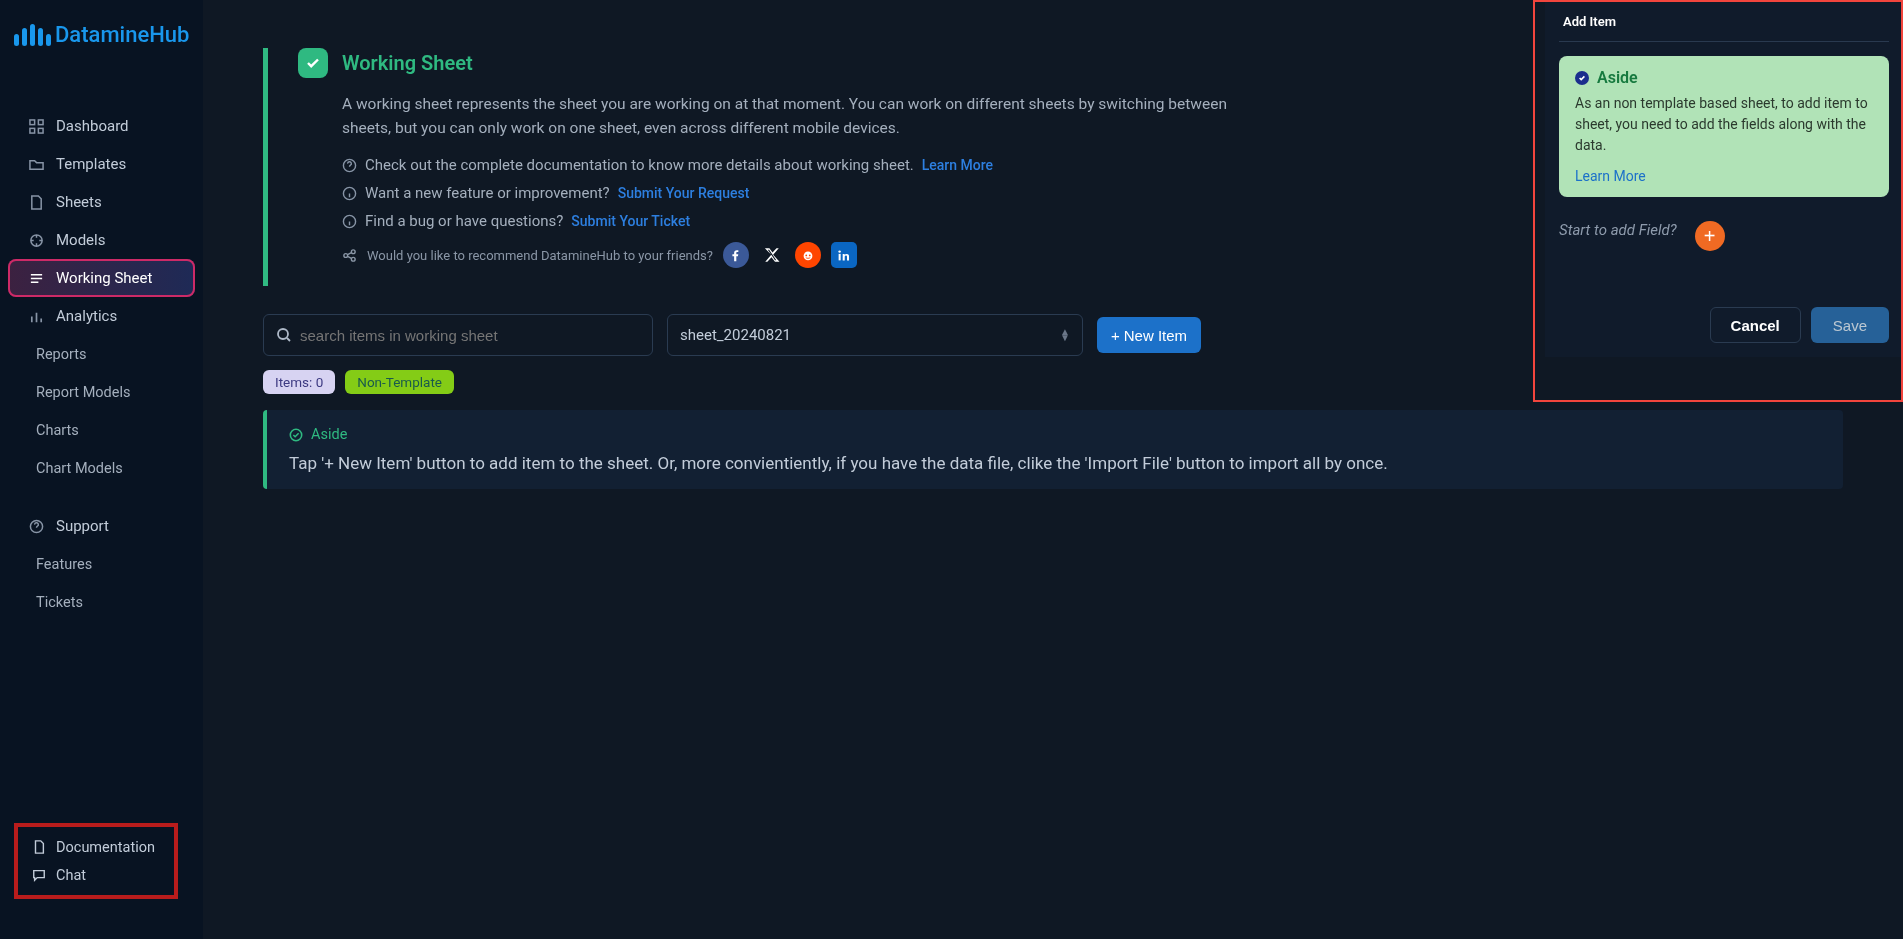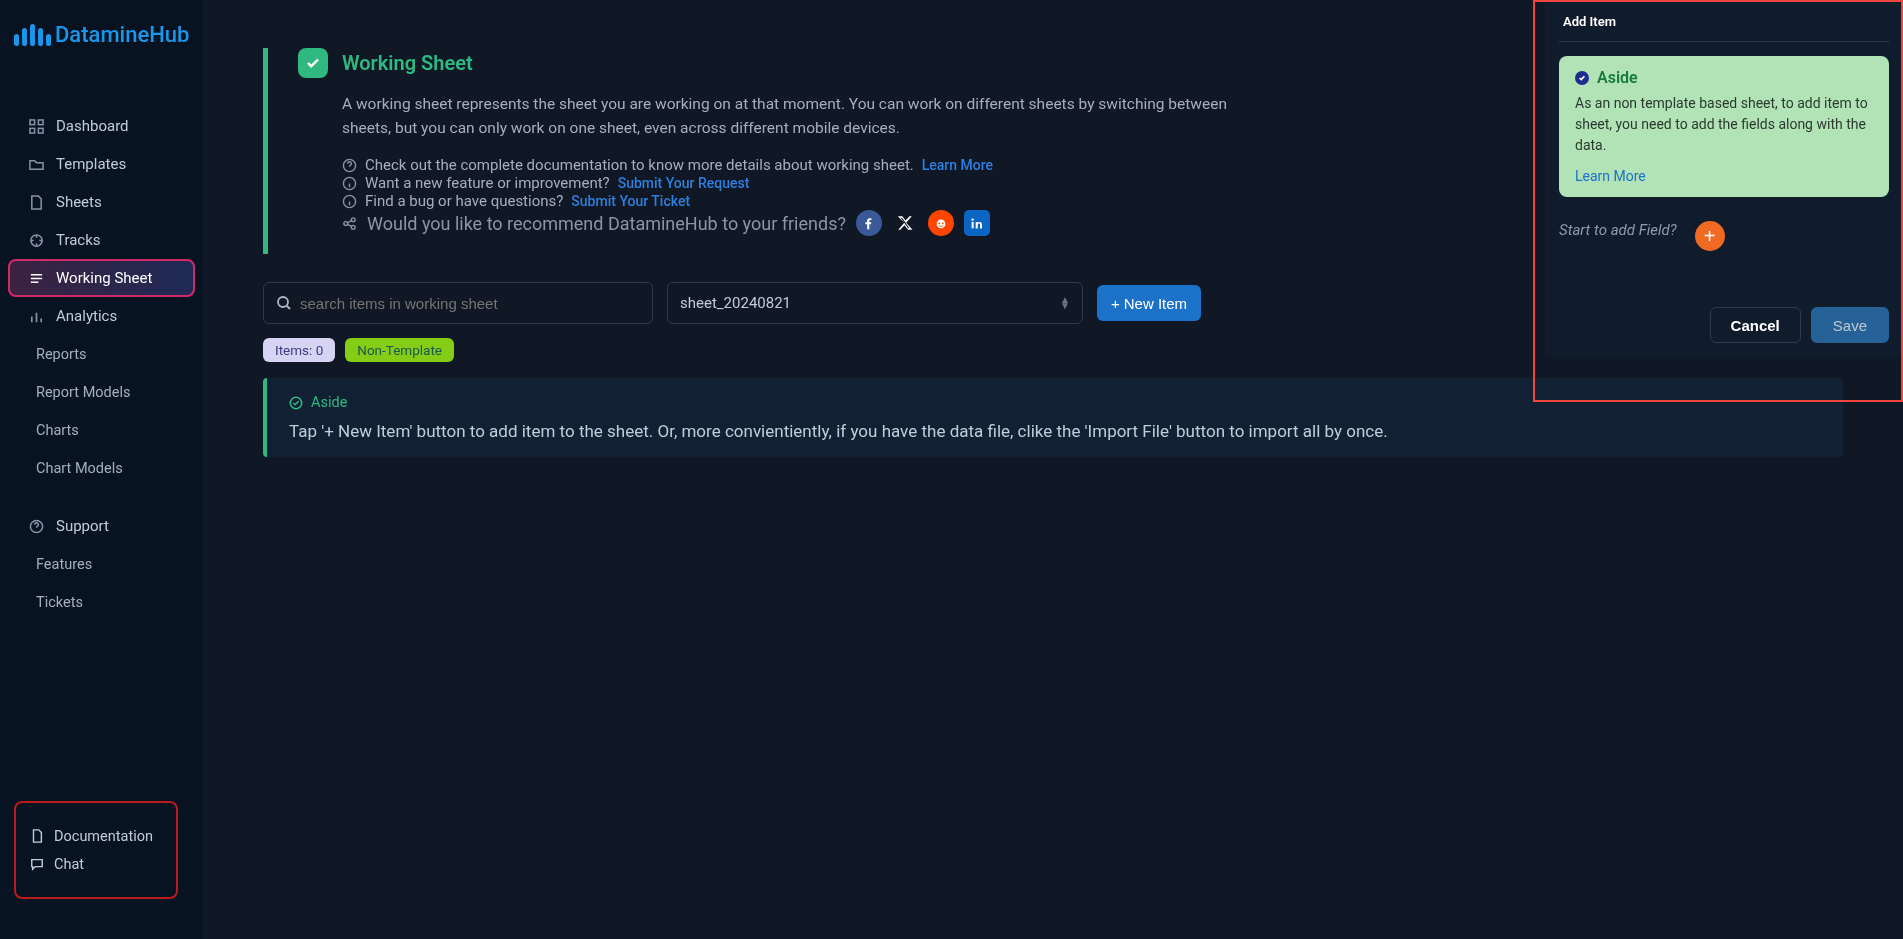--- a/index.html
+++ b/index.html
@@ -55,23 +55,23 @@
     box-shadow: 0 0 0 2px #cd2a67 inset;
   }
   .nav-sub .nav-item { padding-left: 36px; font-size: 14.5px; color:#a4afbd;}
   .nav-gap { height: 20px; }
   .sidebar-bottom {
     position: absolute;
     bottom: 40px;
     left: 14px;
   }
   .doc-box {
-    border: 2px solid #b91c1c;
-    border-radius: 8px;
-    padding: 19px 14px;
+    border: 4px solid #b91c1c;
+    border-radius: 0;
+    padding: 6px 14px;
     width: 164px;
   }
   .doc-row { display:flex; align-items:center; gap:10px; height:28px; color:#c2ccd9; font-size:14.5px; cursor:pointer;}
   
   .main {
     position: absolute;
     left: 203px; top: 0; right: 0; bottom: 0;
     padding: 48px 60px 0 60px;
   }
   .card {
@@ -79,24 +79,24 @@
     padding: 0 0 18px 30px;
     margin-bottom: 28px;
   }
   .card-head { display:flex; align-items:center; gap:14px; margin-bottom:14px;}
   .check-badge {
     width: 30px; height: 30px; border-radius: 8px;
     background: #2fb981; display:flex; align-items:center; justify-content:center;
   }
   .card-title { color:#2fb981; font-size:20px; font-weight:600;}
   .card-desc { color:#a4afbd; font-size:15.5px; line-height:1.55; margin-left:44px; max-width: 920px;}
-  .info-lines { margin-left:44px; margin-top:16px; display:flex; flex-direction:column; }
+  .info-lines { margin-left:44px; margin-top:16px; display:flex; flex-direction:column; gap:10px;}
   .info-line { display:flex; align-items:center; gap:8px; color:#a4afbd; font-size:15px;}
   .info-line .blink { color:#2d7fe0; font-size:14px; font-weight:500; cursor:pointer;}
-  .share-row { display:flex; align-items:center; gap:10px; margin-left:44px; color:#8a96a6; font-size:18px;}
+  .share-row { display:flex; align-items:center; gap:10px; margin-left:44px; margin-top:12px; color:#8a96a6; font-size:13px;}
   .sicon { width:26px; height:26px; border-radius:50%; display:flex; align-items:center; justify-content:center;}
   .sicon.fb{background:#3b5998;color:#fff;}
   .sicon.x{color:#fff;}
   .sicon.rd{background:#ff4500;color:#fff;}
   .sicon.li{background:#0a66c2;color:#fff;border-radius:5px;}
   
   .toolbar { display:flex; gap:14px; align-items:center;}
   .search-box {
     flex: 0 0 390px;
     height: 42px;
@@ -214,21 +214,21 @@
       </span>
       <span class="nlabel">Sheets</span>
     </li>
     <li class="nav-item">
       <span class="nicon">
         <svg width="15" height="15" viewBox="0 0 16 16" fill="none" stroke="#8794a6" stroke-width="1.6">
             <circle cx="8" cy="8" r="6"></circle>
             <path d="M8 2v3M8 11v3M2 8h3M11 8h3"></path>
           </svg>
       </span>
-      <span class="nlabel">Tracks</span>
+      <span class="nlabel">Models</span>
     </li>
     <li class="nav-item active">
       <span class="nicon">
         <svg width="15" height="15" viewBox="0 0 16 16" fill="none" stroke="#fff" stroke-width="1.8">
             <path d="M2 4h12M2 8h12M2 12h8"></path>
           </svg>
       </span>
       <span class="nlabel">Working Sheet</span>
     </li>
     <li class="nav-item">

